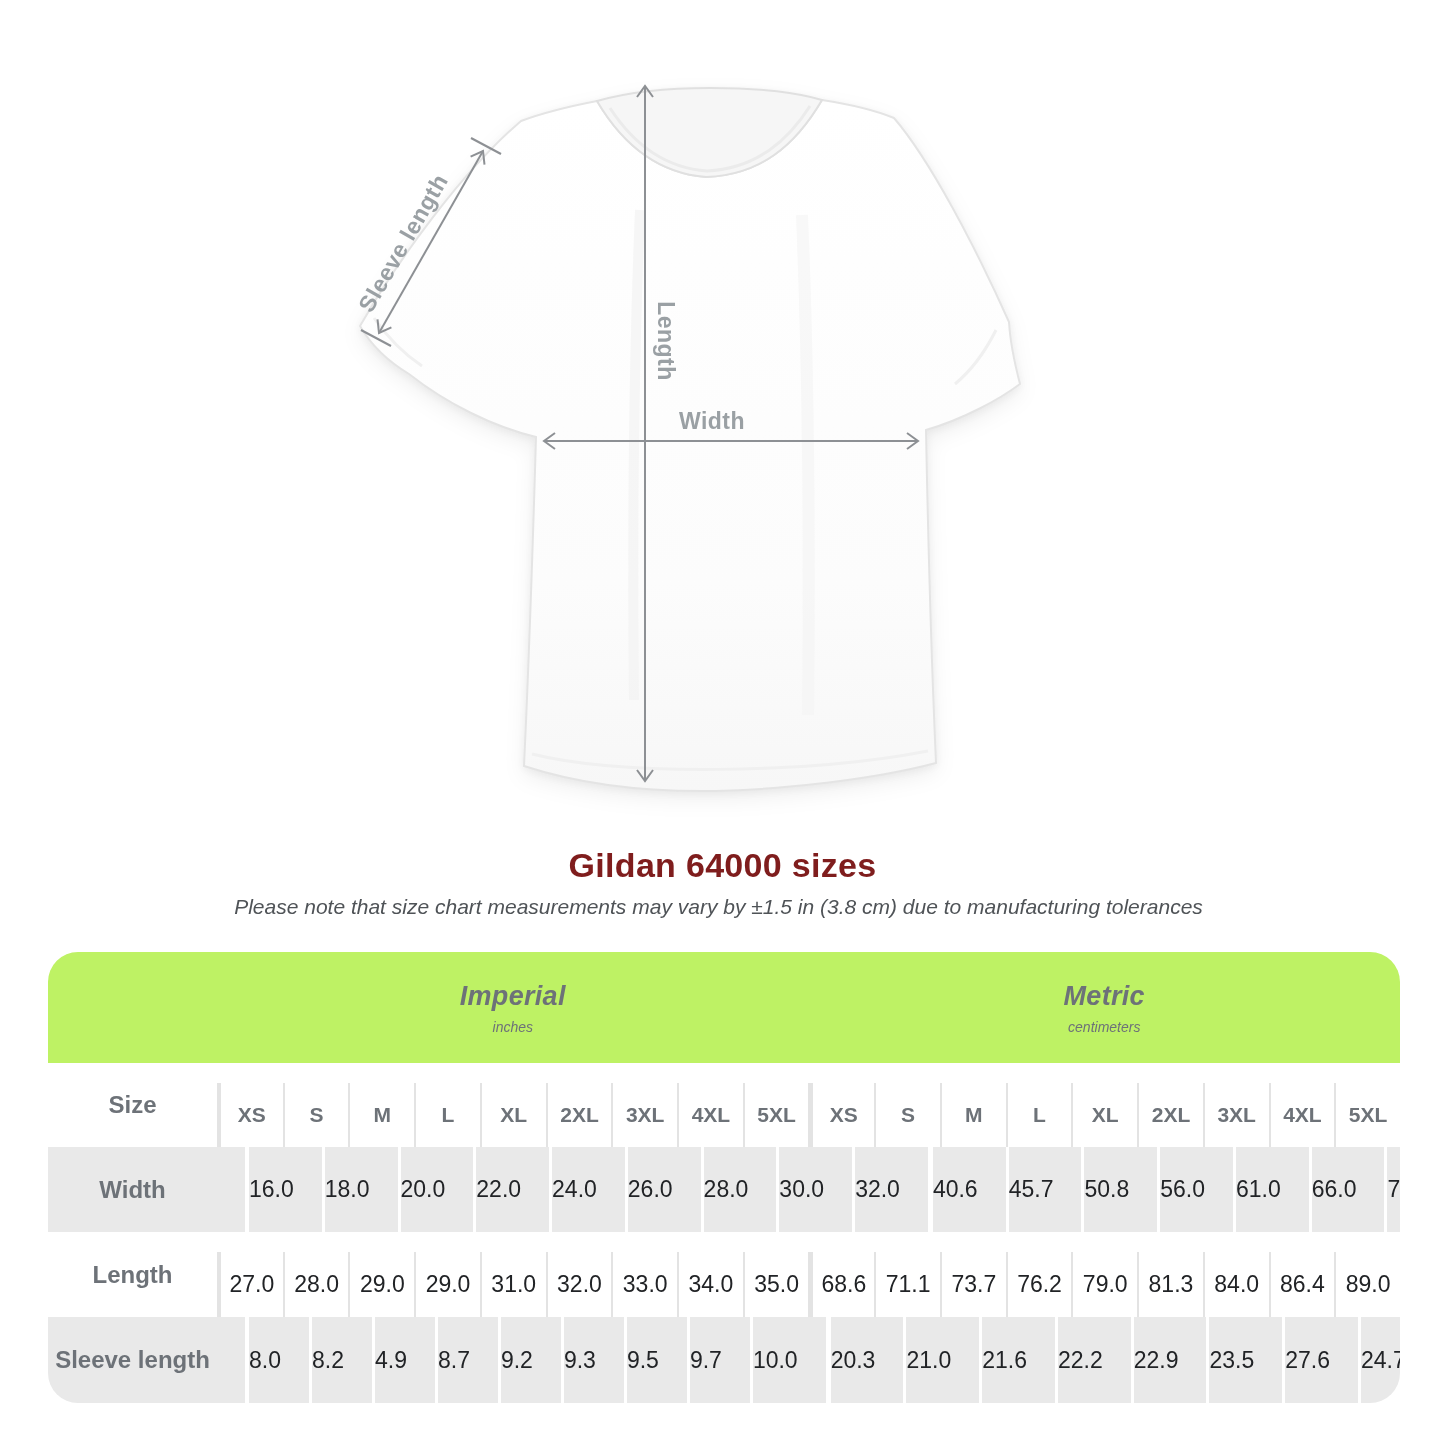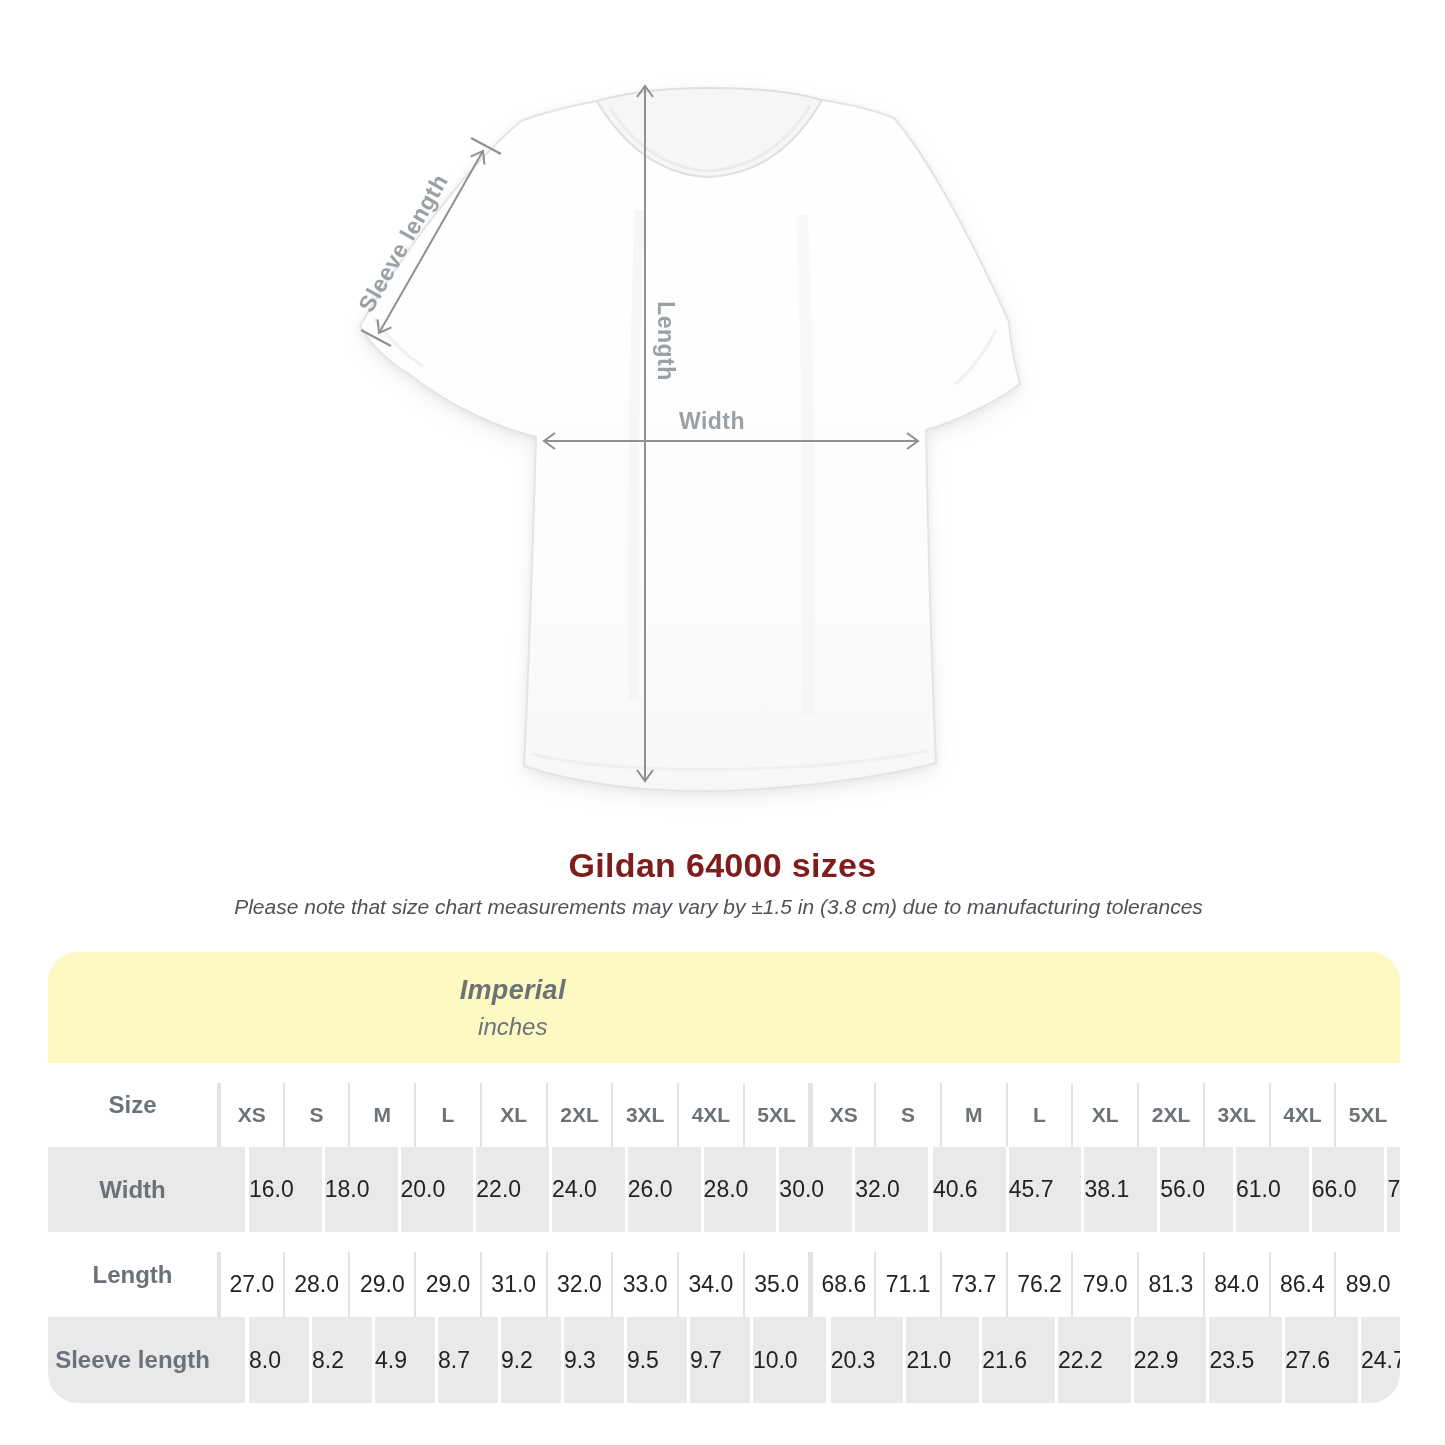--- a/index.html
+++ b/index.html
@@ -14,24 +14,24 @@
 
   
   .title{position:absolute;left:0;right:0;top:846px;text-align:center;
          font-size:34px;font-weight:bold;color:#7f1d1d;letter-spacing:0.3px;}
   .subtitle{position:absolute;left:0;right:8px;top:895px;text-align:center;
             font-size:21px;font-style:italic;color:#4f5357;}
 
   
   .size-table{position:absolute;left:48px;top:952px;width:1352px;height:451px;
               border-radius:30px;overflow:hidden;background:#ffffff;}
-  .band{display:grid;grid-template-columns:169px repeat(18,1fr);height:111px;background:#fef9c3;}
+  .band{display:grid;grid-template-columns:169px repeat(18,1fr);height:111px;background:#bef264;}
   .group{display:flex;flex-direction:column;align-items:center;justify-content:center;gap:7px;color:#6d7278;}
   .gtitle{font-size:27px;font-weight:bold;font-style:italic;letter-spacing:0.3px;}
-  .gunit{font-size:24px;font-style:italic;}
+  .gunit{font-size:14px;font-style:italic;}
   .g-imperial{grid-column:2/11;}
   .g-metric{grid-column:11/20;}
 
   .trow{display:grid;grid-template-columns:169px repeat(18,1fr);}
   .r-size{height:84px;}
   .r-w{height:85px;}
   .r-l{height:85px;}
   .r-s{height:86px;}
   .r-white{background:#ffffff;}
   .r-gray{background:#e9e9e9;}
@@ -97,20 +97,24 @@
 
   <div class="title">Gildan 64000 sizes</div>
   <div class="subtitle">Please note that size chart measurements may vary by ±1.5 in (3.8 cm) due to manufacturing tolerances</div>
 
   <div class="size-table">
 
     <div class="band">
       <div class="group g-imperial">
         <div class="gtitle">Imperial</div>
         <div class="gunit">inches</div>
+      </div>
+      <div class="group g-metric">
+        <div class="gtitle">Metric</div>
+        <div class="gunit">centimeters</div>
       </div>
     </div>
 
     <div class="trow r-white r-size">
       <div class="c lab">Size</div>
       <div class="c sz isplit">XS</div>
       <div class="c sz">S</div>
       <div class="c sz">M</div>
       <div class="c sz">L</div>
       <div class="c sz">XL</div>
@@ -135,21 +139,21 @@
       <div class="c">18.0</div>
       <div class="c">20.0</div>
       <div class="c">22.0</div>
       <div class="c">24.0</div>
       <div class="c">26.0</div>
       <div class="c">28.0</div>
       <div class="c">30.0</div>
       <div class="c">32.0</div>
       <div class="c msplit">40.6</div>
       <div class="c">45.7</div>
-      <div class="c">38.1</div>
+      <div class="c">50.8</div>
       <div class="c">56.0</div>
       <div class="c">61.0</div>
       <div class="c">66.0</div>
       <div class="c">71.1</div>
       <div class="c">76.2</div>
       <div class="c">81.3</div>
     </div>
 
     <div class="trow r-white r-l">
       <div class="c lab">Length</div>

